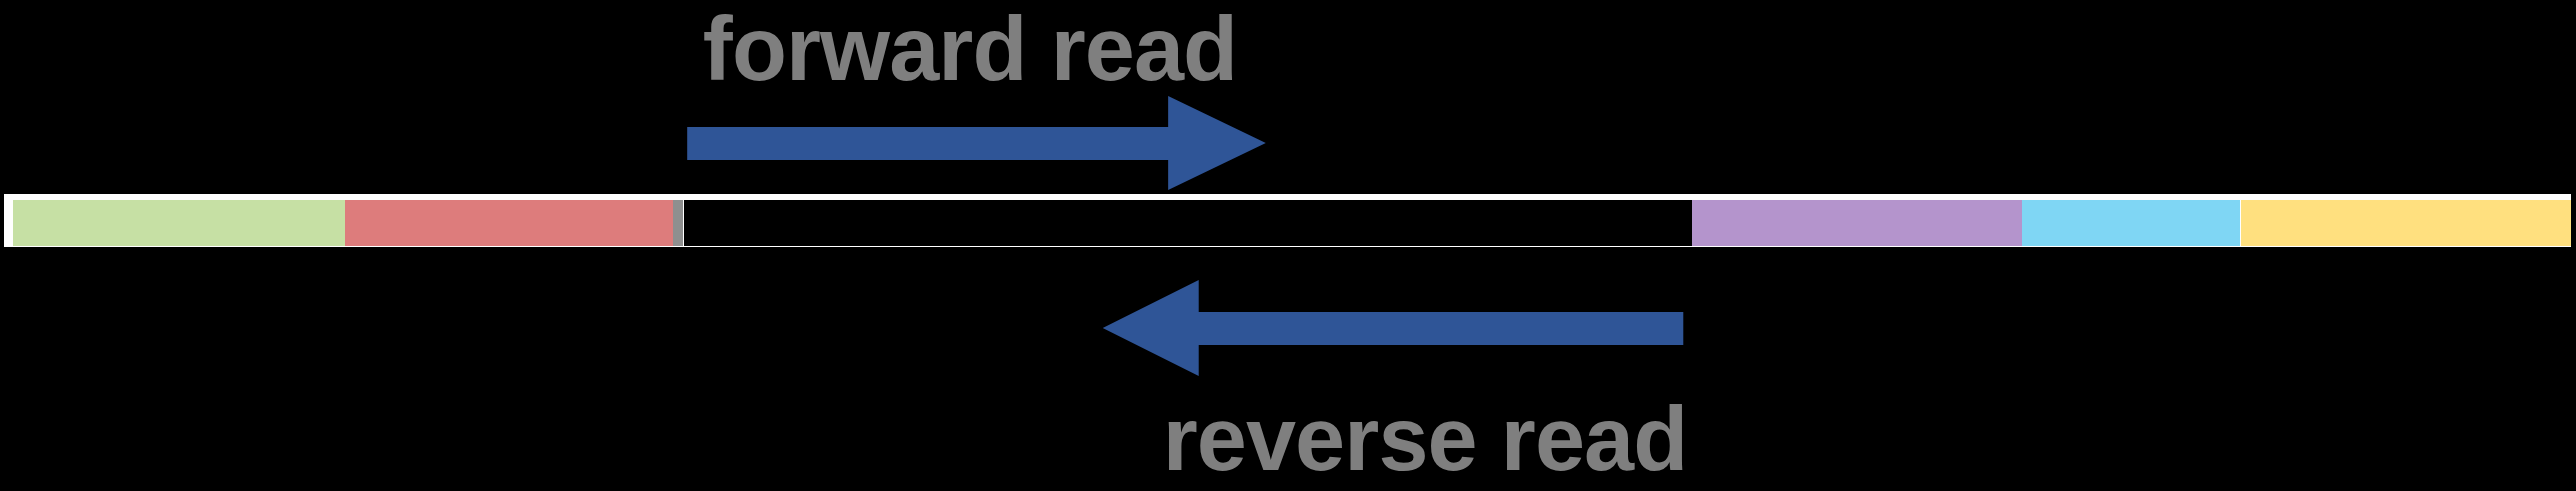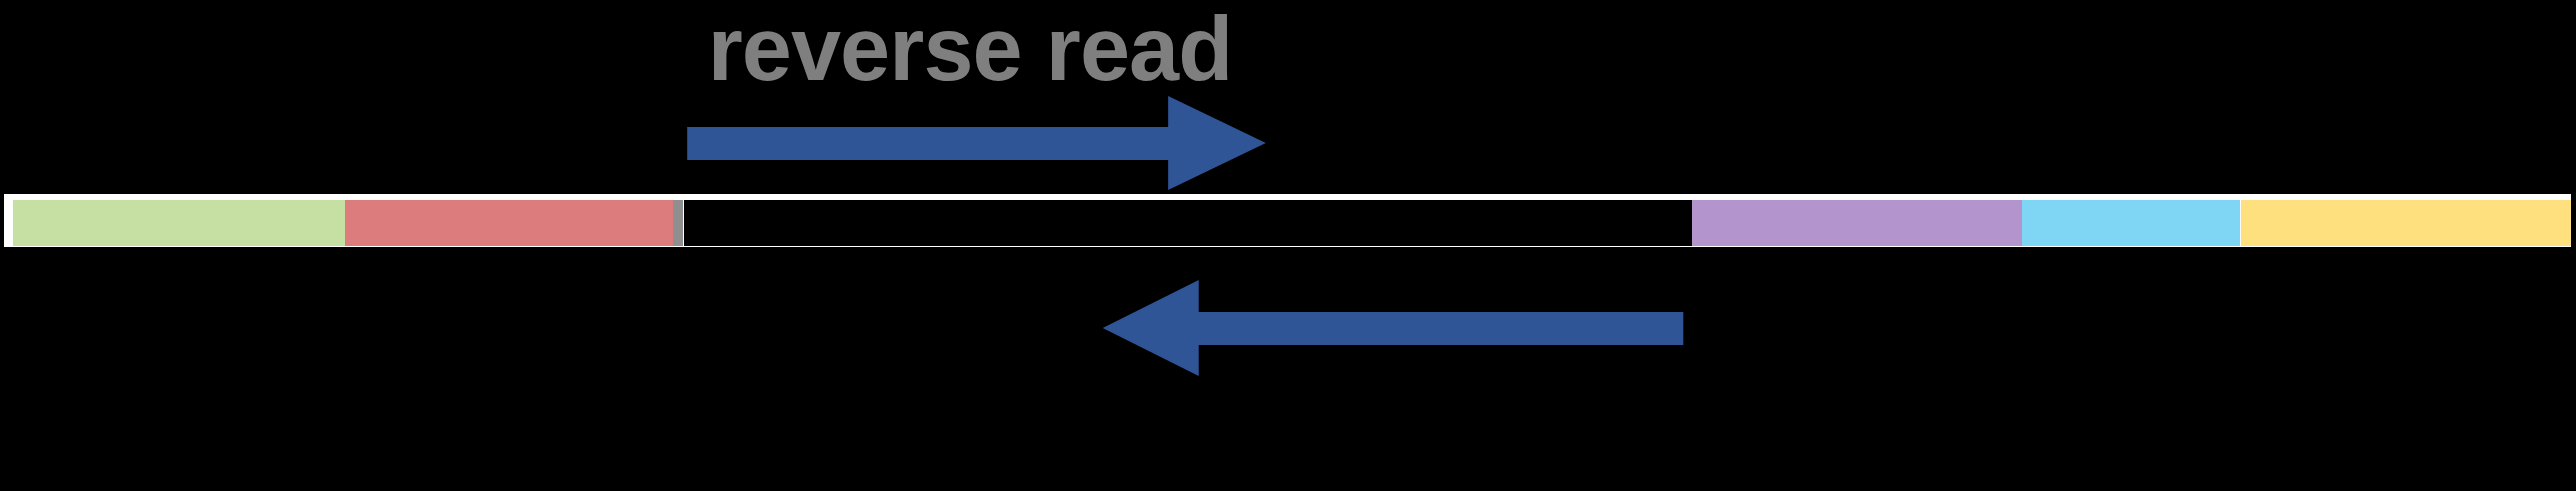--- a/index.html
+++ b/index.html
@@ -43,35 +43,36 @@
     position: absolute;
     top: 5.5px;
     height: 46px;
   }
 </style>
 </head>
 <body>
 
 <div id="canvas" style="background: rgb(0, 0, 0); --label-color: #7f7f7f;">
 
-  <div id="forward-label" class="read-label">reverse read</div>
+  <div id="forward-label" class="read-label">forward read</div>
 
   <svg id="forward-arrow" class="arrow-svg" width="581" height="94" viewBox="0 0 634 103">
     <polygon points="0,34 527,34 527,0 634,51.5 527,103 527,70 0,70" fill="#2f5597"></polygon>
   </svg>
 
   <div id="amplicon-bar" style="background: rgb(255, 255, 255);">
       <div class="segment" style="left: 9.2px; width: 332px; background: rgb(198, 224, 164);"></div>
       <div class="segment" style="left: 341px; width: 328px; background: rgb(221, 124, 124);"></div>
       <div class="segment" style="left: 669px; width: 10px; background: rgb(143, 143, 143);"></div>
       <div class="segment" style="left: 680px; width: 1009px; background: rgb(0, 0, 0);"></div>
       <div class="segment" style="left: 1688px; width: 330px; background: rgb(180, 148, 204);"></div>
       <div class="segment" style="left: 2018px; width: 218px; background: rgb(127, 214, 244);"></div>
       <div class="segment" style="left: 2237px; width: 330px; background: rgb(255, 224, 127);"></div>
     </div>
 
   <svg id="reverse-arrow" class="arrow-svg" width="582" height="96" viewBox="0 0 635 105">
     <polygon points="635,35 105,35 105,0 0,52.5 105,105 105,71 635,71" fill="#2f5597"></polygon>
   </svg>
 
+  <div id="reverse-label" class="read-label">reverse read</div>
 
 </div>
 
 
 </body></html>

